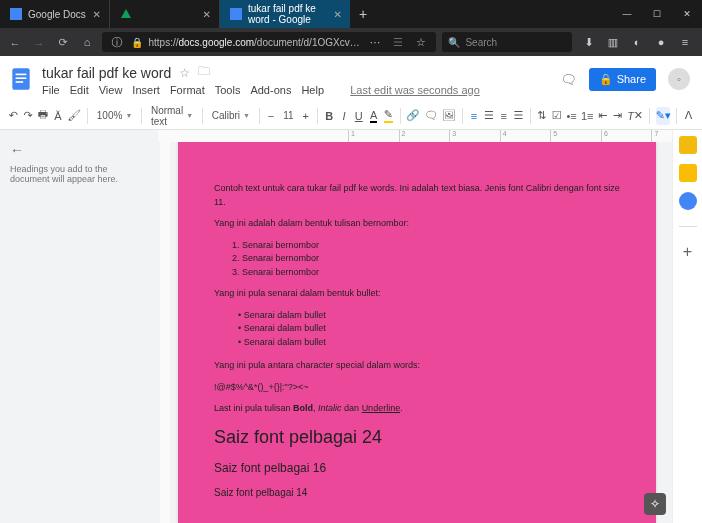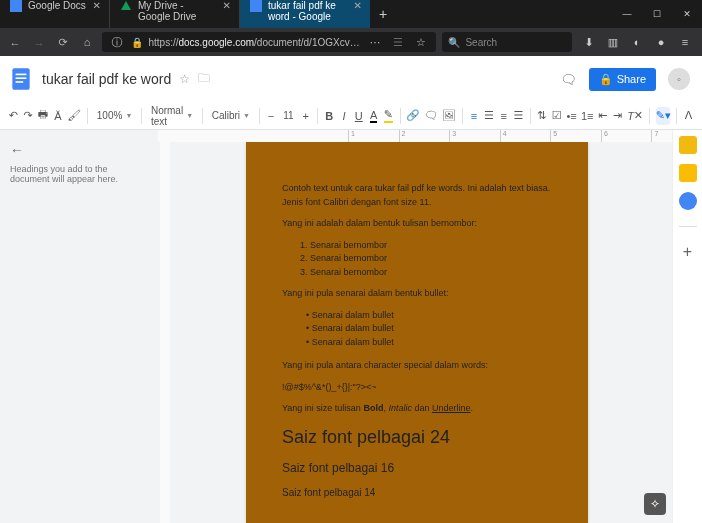--- a/index.html
+++ b/index.html
@@ -1,18 +1,18 @@
 <!DOCTYPE html>
 <html><head>
 <meta charset="utf-8">
 <style>
 *{box-sizing:border-box;margin:0;padding:0;font-family:"Segoe UI",Arial,sans-serif}
 body{width:702px;height:523px;background:#f1f3f4;overflow:hidden;position:relative}
 .titlebar{height:28px;background:#1b1b1b;display:flex;align-items:stretch}
-.tab{display:flex;padding:0 8px 0 10px;color:#ccc;font-size:10px;gap:6px;position:relative;min-width:110px;max-width:130px}
+.tab{display:flex;align-items:center;padding:0 8px 0 10px;color:#ccc;font-size:10px;gap:6px;position:relative;min-width:110px;max-width:130px}
 .tab.active{background:#0c4a6e;color:#fff}
 .tab.sep{border-right:1px solid #3a3a3a}
 .tab-icon{width:12px;height:12px;flex:0 0 12px;display:flex;align-items:center;justify-content:center}
 .tab-close{color:#aaa;font-size:10px;margin-left:auto}
 .tab-new{width:26px;display:flex;align-items:center;justify-content:center;color:#ccc;font-size:14px}
 .win-controls{margin-left:auto;display:flex}
 .win-btn{width:30px;display:flex;align-items:center;justify-content:center;color:#ccc;font-size:9px}
 .addrbar{height:28px;background:#323234;display:flex;align-items:center;padding:0 6px;gap:6px}
 .nav-btn{width:18px;height:18px;display:flex;align-items:center;justify-content:center;color:#bbb;font-size:11px}
 .url-box{flex:1;height:20px;background:#1b1b1b;border-radius:3px;display:flex;align-items:center;padding:0 6px;gap:5px;color:#bbb;font-size:10px;min-width:0}
@@ -45,21 +45,21 @@
 .blue-pen{background:#e8f0fe;border-radius:3px}
 .main-area{position:absolute;top:130px;left:0;right:0;bottom:0;display:flex}
 .side-rail{width:30px;background:#fff;border-left:1px solid #eee;display:flex;flex-direction:column;align-items:center;padding-top:6px;gap:10px;position:absolute;right:0;top:0;bottom:0}
 .side-rail .rail-ic{width:18px;height:18px;border-radius:3px}
 .outline{width:158px;padding:10px 10px;font-size:9px;color:#777}
 .outline .back{font-size:14px;color:#666;margin-bottom:8px}
 .doc-viewport{flex:1;position:relative;overflow:hidden}
 .ruler{height:12px;background:#fafafa;position:relative;font-size:7px;color:#999;display:flex;padding-left:190px}
 .ruler .tick{position:relative;width:58px;border-left:1px solid #ccc;padding-left:2px}
 .page-wrap{position:absolute;top:12px;left:0;right:26px;bottom:0;overflow:hidden;display:flex;justify-content:center;padding-top:0}
-.page{width:342px;background:#a16207;box-shadow:0 1px 3px rgba(0,0,0,.15);padding:40px 36px 0;font-size:9px;color:#222;line-height:1.5}
+.page{width:478px;background:#ec4899;box-shadow:0 1px 3px rgba(0,0,0,.15);padding:40px 36px 0;font-size:9px;color:#222;line-height:1.5}
 .page p{margin-bottom:8px}
 .page ol{margin:2px 0 8px 28px}
 .page ul{margin:2px 0 8px 24px;list-style:none}
 .page ul li:before{content:"• ";}
 .h24{font-size:18px;font-weight:400;margin:4px 0}
 .h16{font-size:12px;margin:4px 0}
 .h14{font-size:10px;margin:4px 0}
 .scroll-track{position:absolute;right:0;top:12px;bottom:0;width:12px;background:#f1f1f1}
 .scroll-thumb{position:absolute;right:1px;top:0;width:10px;height:110px;background:#c4c4c4;border-radius:2px}
 .v-ruler{position:absolute;left:2px;top:12px;width:10px;bottom:0;background:#fafafa}
@@ -77,21 +77,20 @@
       </span>
     <span>Google Docs</span>
     <span class="tab-close">✕</span>
   </div>
   <div class="tab sep">
     <span class="tab-icon">
         <svg viewBox="0 0 24 24">
           <polygon points="12,2 22,20 2,20" fill="#0f9d58"></polygon>
         </svg>
       </span>
-    <span>My Drive - Google Drive</span>
     <span class="tab-close">✕</span>
   </div>
   <div class="tab active">
     <span class="tab-icon">
         <svg viewBox="0 0 24 24">
           <rect width="24" height="24" fill="#4285f4"></rect>
         </svg>
       </span>
     <span>tukar fail pdf ke word - Google</span>
     <span class="tab-close">✕</span>
@@ -137,20 +136,32 @@
         <rect x="14" y="14" width="20" height="3" fill="#fff"></rect>
         <rect x="14" y="21" width="20" height="3" fill="#fff"></rect>
         <rect x="14" y="28" width="14" height="3" fill="#fff"></rect>
       </svg>
   </div>
   <div class="title-block">
     <div class="doc-title-row">
       <span class="doc-title">tukar fail pdf ke word</span>
       <span class="doc-star">☆</span>
       <span class="doc-folder">🗀</span>
+    </div>
+    <div class="menubar">
+      <span>File</span>
+      <span>Edit</span>
+      <span>View</span>
+      <span>Insert</span>
+      <span>Format</span>
+      <span>Tools</span>
+      <span>Add-ons</span>
+      <span>Help</span>
+      <span class="sep">&nbsp;&nbsp;</span>
+      <span class="last-edit">Last edit was seconds ago</span>
     </div>
   </div>
   <div class="appbar-right">
     <span class="comment-ic">🗨</span>
     <div class="share-btn">
       <span>🔒</span>
       <span>Share</span>
     </div>
     <div class="avatar">◦</div>
   </div>
@@ -248,21 +259,21 @@
           <li>Senarai bernombor</li>
         </ol>
         <p>Yang ini pula senarai dalam bentuk bullet:</p>
         <ul>
           <li>Senarai dalam bullet</li>
           <li>Senarai dalam bullet</li>
           <li>Senarai dalam bullet</li>
         </ul>
         <p style="margin-top:10px">Yang ini pula antara character special dalam words:</p>
         <p>!@#$%^&amp;*()_+{}|:"?&gt;&lt;~</p>
-        <p><span>Yang ini size tulisan </span><b>Bold</b><span>, </span><i>Intalic</i><span> dan </span><u>Underline</u><span>.</span></p>
+        <p><span>Last ini pula tulisan </span><b>Bold</b><span>, </span><i>Intalic</i><span> dan </span><u>Underline</u><span>.</span></p>
         <p class="h24">Saiz font pelbagai 24</p>
         <p class="h16">Saiz font pelbagai 16</p>
         <p class="h14">Saiz font pelbagai 14</p>
 
       </div>
     </div>
     <div class="scroll-track">
       <div class="scroll-thumb"></div>
     </div>
   </div>

